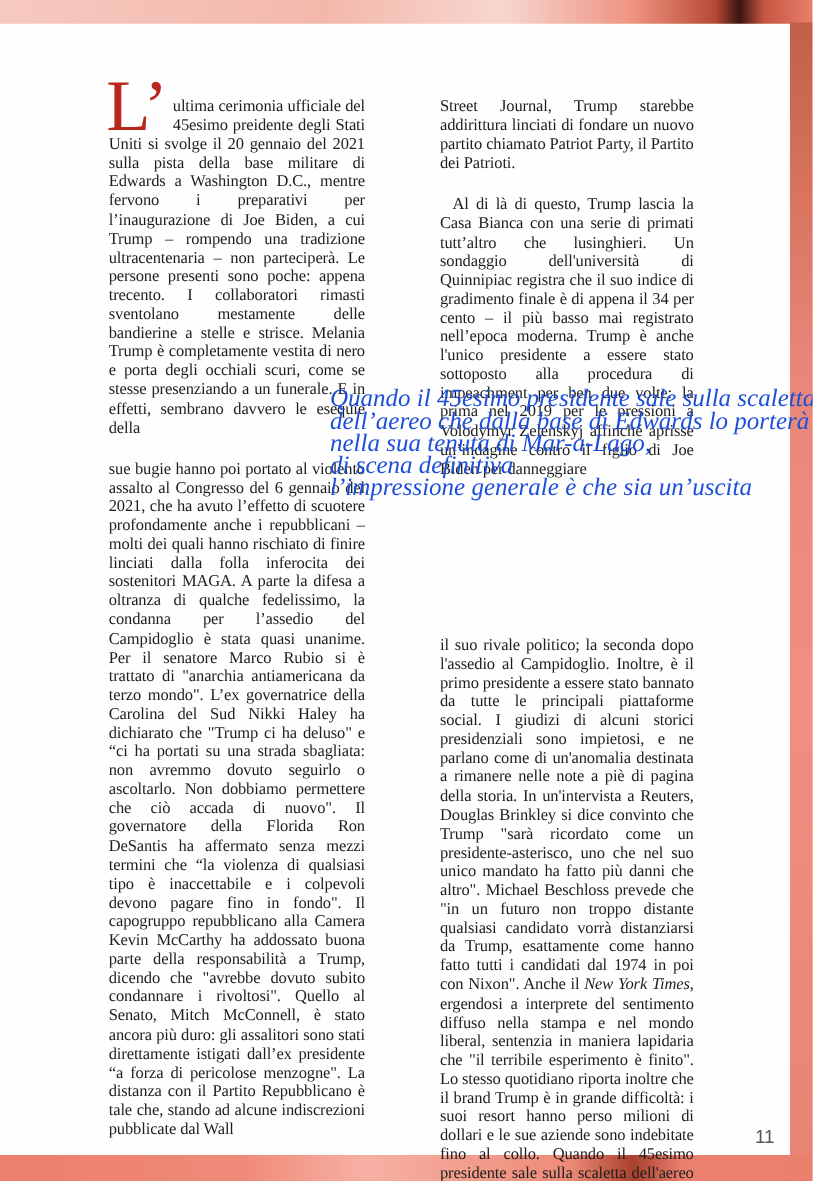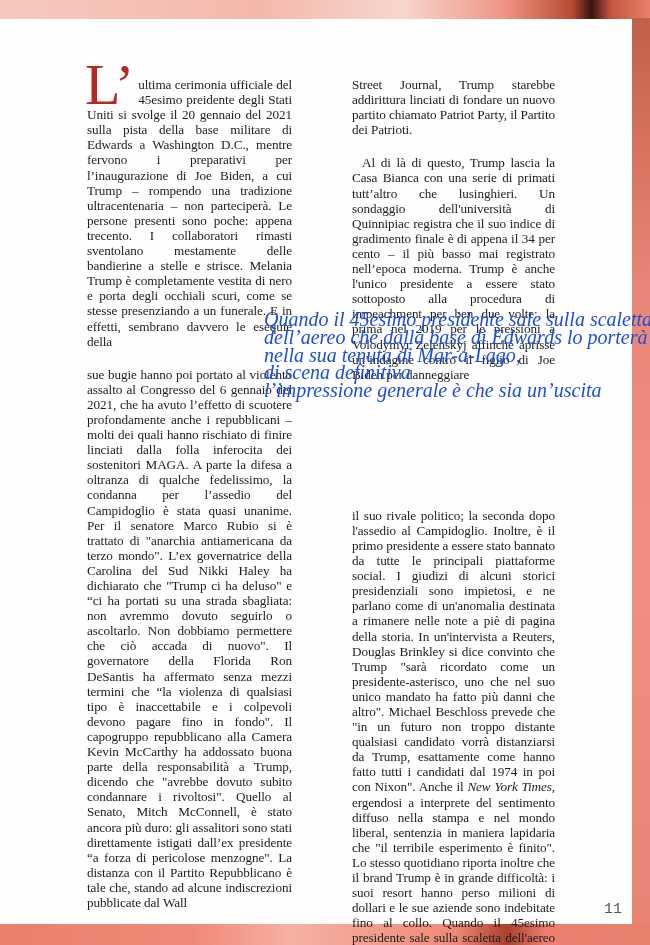--- a/index.html
+++ b/index.html
@@ -46,21 +46,21 @@
       position: absolute; left: 264px; top: 311px; width: 340px;
       font-family: "Liberation Serif", serif;
       font-style: italic;
       font-size: 20px; line-height: 17.8px;
       color: #1d4ed8;
     }
     .pullquote div { white-space: nowrap; }
     .spacer-right { height: 90px; }
     .page-number {
       position: absolute; left: 604px; top: 901px;
-      font-family: Liberation Mono, monospace;
+      font-family: Liberation Sans, sans-serif;
       font-size: 15px; color: #555;
     }
     em { font-style: italic; }
   </style>
 </head>
 <body>
 
 <div class="bg-right"></div>
 <div class="bg-bottom"></div>
 

